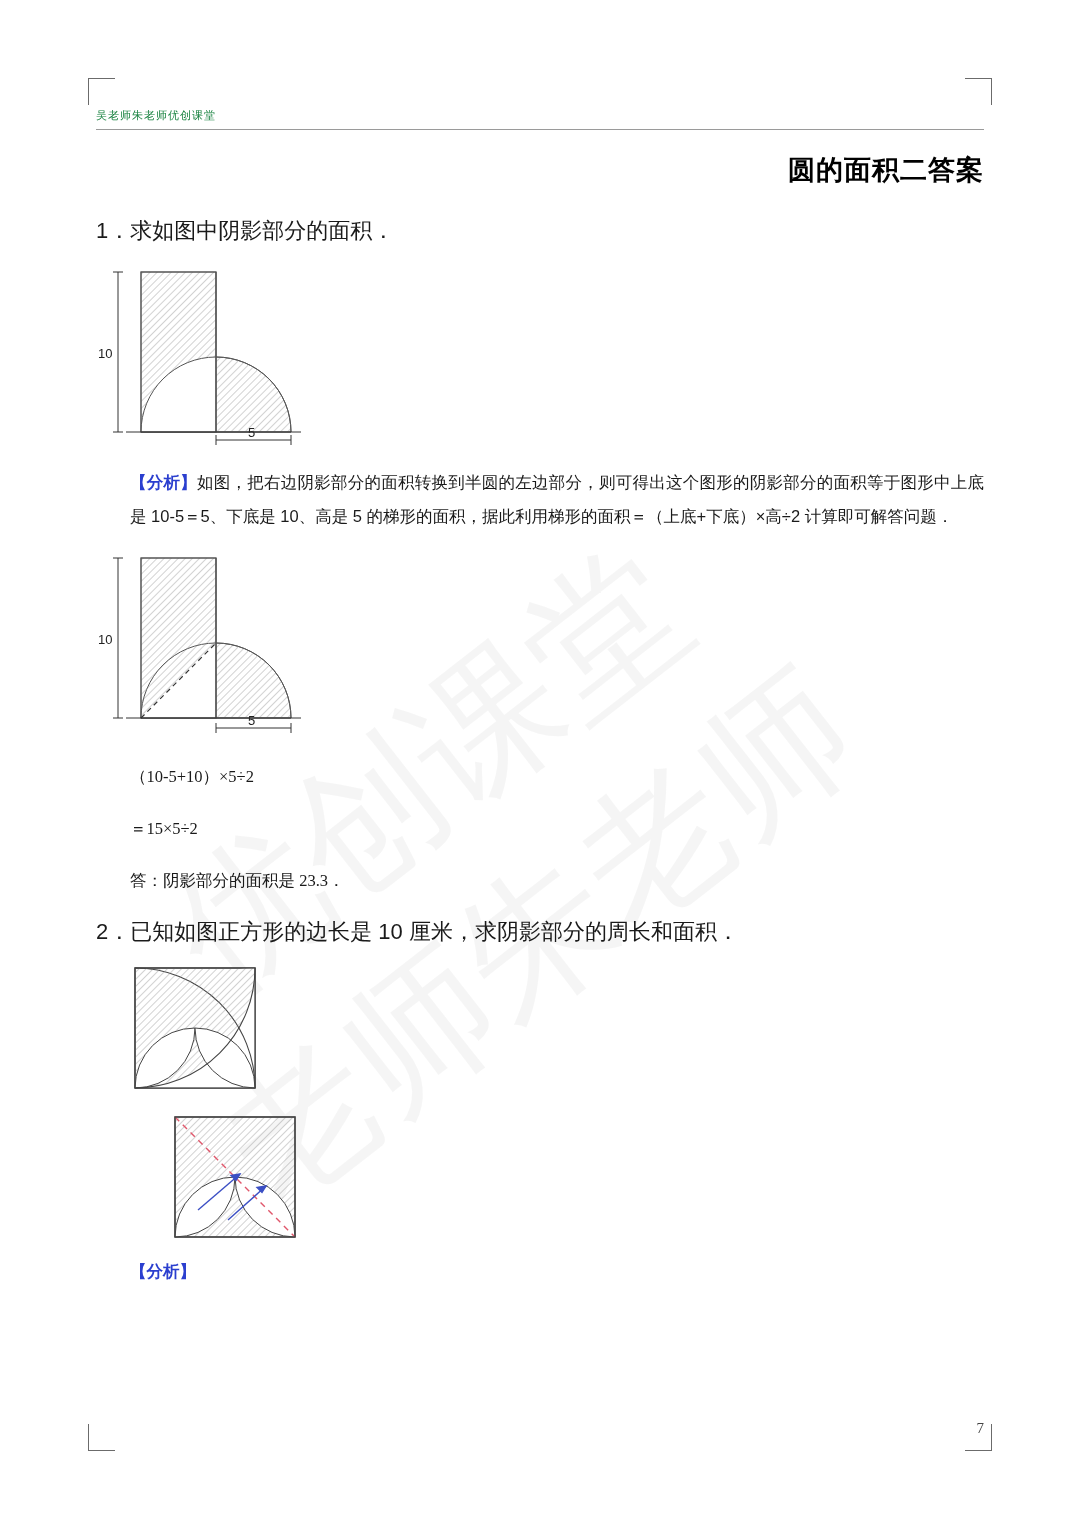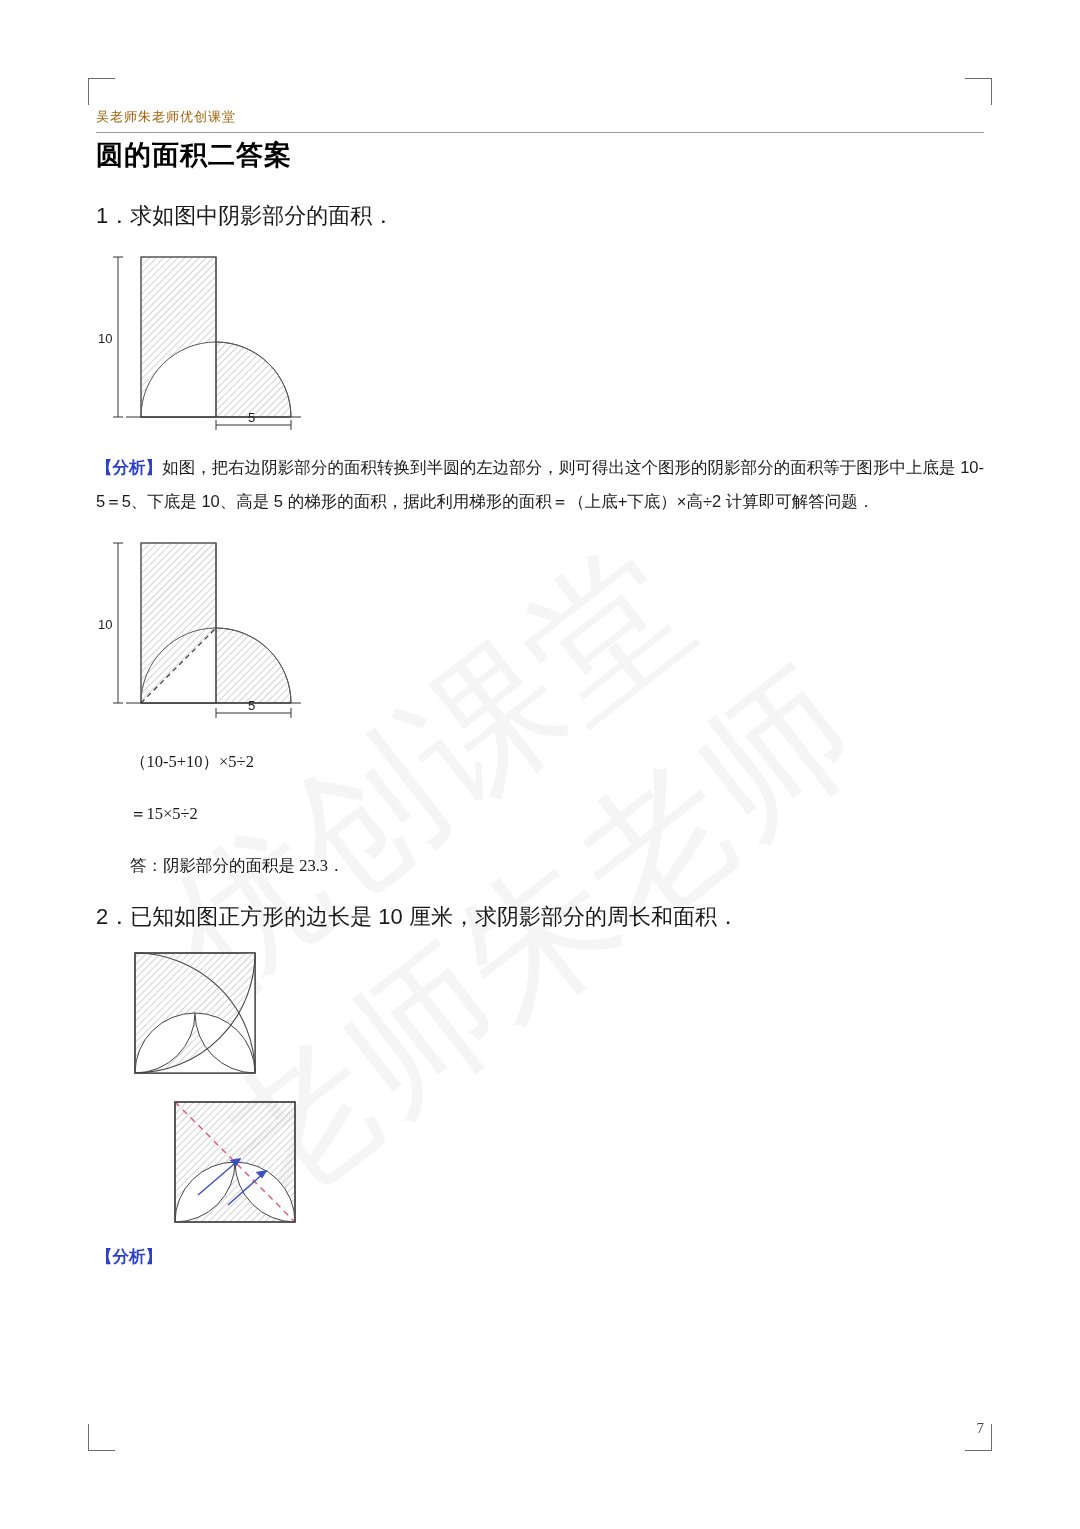--- a/index.html
+++ b/index.html
@@ -19,44 +19,44 @@
   .crop{position:absolute;width:26px;height:26px;border-color:#6b6b6b;border-style:solid;border-width:0;}
   .crop.tl{left:88px;top:78px;border-left-width:1.5px;border-top-width:1.5px;}
   .crop.tr{right:88px;top:78px;border-right-width:1.5px;border-top-width:1.5px;}
   .crop.bl{left:88px;bottom:78px;border-left-width:1.5px;border-bottom-width:1.5px;}
   .crop.br{right:88px;bottom:78px;border-right-width:1.5px;border-bottom-width:1.5px;}
 
   .content{position:absolute;left:96px;top:108px;width:888px;}
 
   .hdr{
     font-family:"Liberation Serif","DejaVu Serif",serif;
-    font-size:13px;color:#a16207;letter-spacing:1px;
+    font-size:11px;color:#15803d;letter-spacing:1px;
     padding-bottom:6px;border-bottom:1px solid #9a9a9a;
     width:888px;
   }
   h1.title{
-    text-align:left;
+    text-align:right;
     font-size:27px;
     font-weight:bold;
-    margin:4px 0 26px 0;
+    margin:22px 0 26px 0;
     letter-spacing:1px;
     color:#000;
   }
   .q{
     font-size:22px;
     line-height:1.55;
     margin:0 0 10px 0;
   }
   .para{
     font-size:16.5px;
     line-height:2.05;
     margin:0;
     text-align:justify;
   }
-  .indent{}
+  .indent{margin-left:34px;}
   .tag{color:#2b3fcf;font-weight:bold;}
   .eq{font-size:16.5px;line-height:2.15;margin-left:34px;font-family:Liberation Serif, serif;}
   .figwrap{margin:14px 0 14px 0;}
 
   .watermark{
     position:absolute;
     left:150px;top:360px;
     width:760px;height:1020px;
     pointer-events:none;
     opacity:.5;

